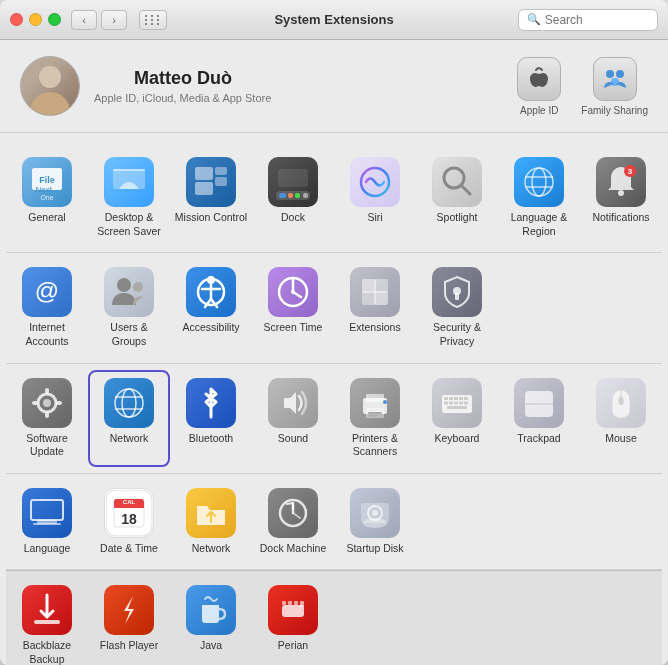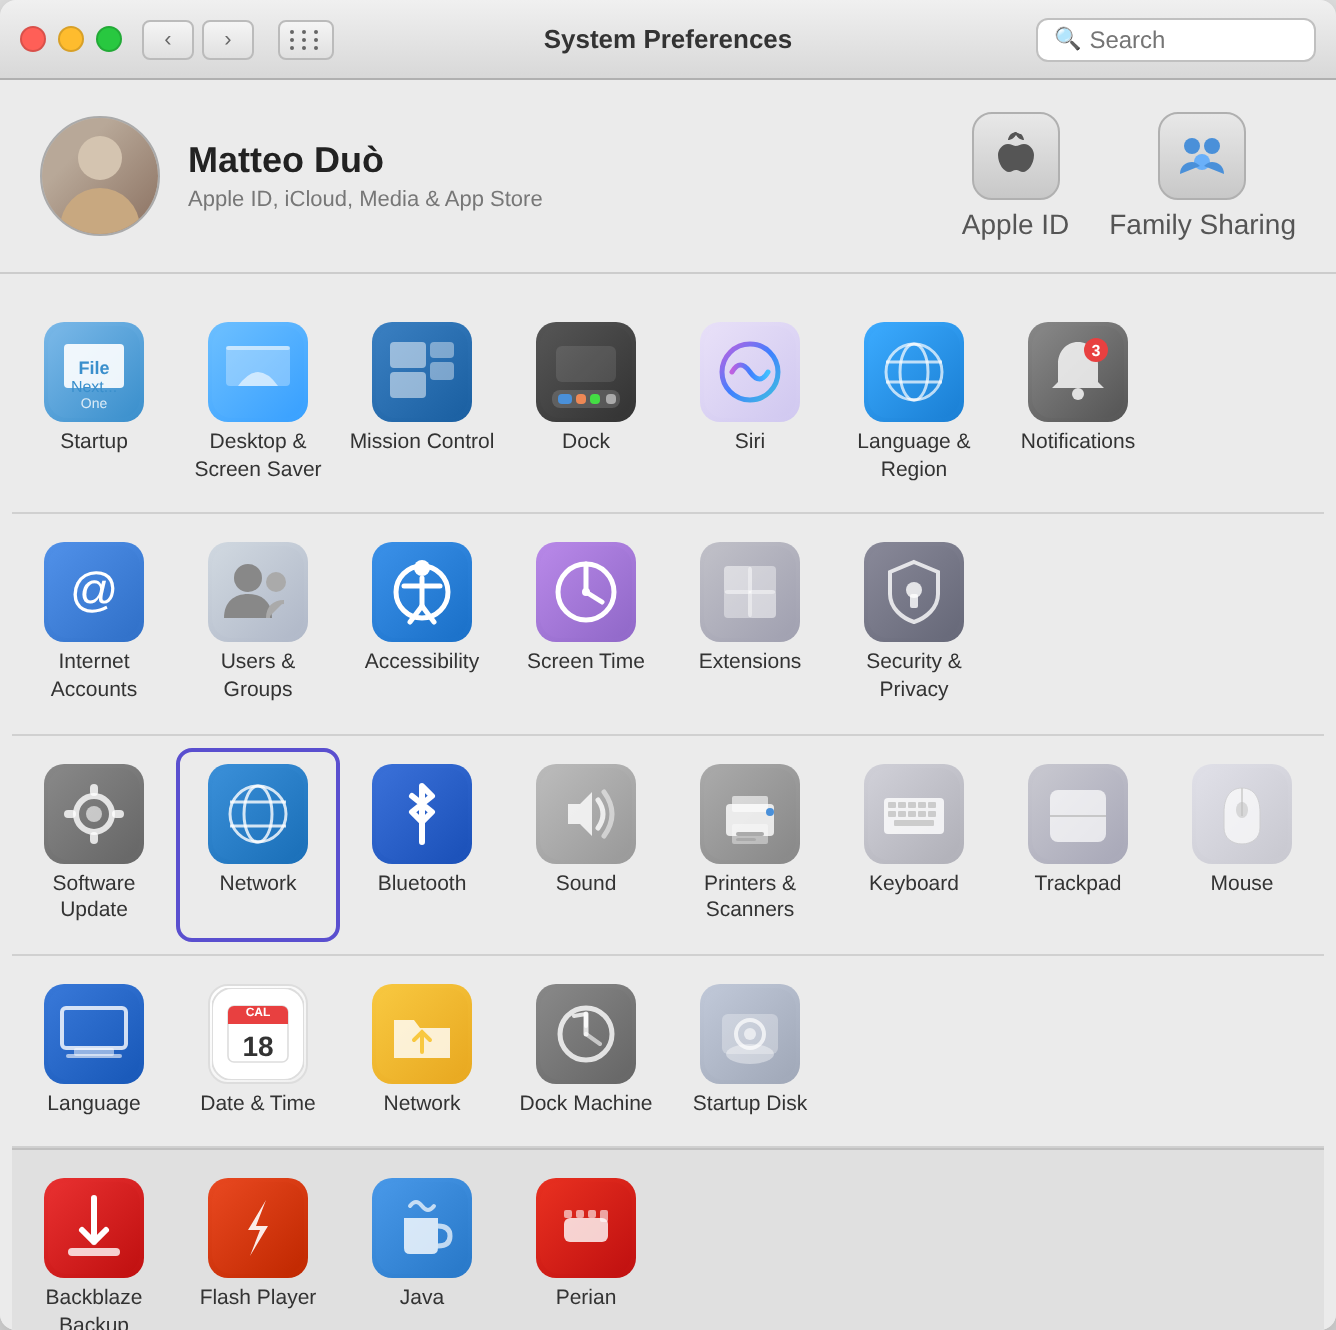--- a/index.html
+++ b/index.html
@@ -175,20 +175,21 @@
     }
 
     .profile-info {
       flex: 1;
     }
     .profile-name {
       font-size: 18px;
       font-weight: 600;
       color: #222;
       margin-bottom: 3px;
+      margin-left: 40px;
     }
     .profile-subtitle {
       font-size: 11px;
       color: #777;
     }
 
     .profile-actions {
       display: flex;
       gap: 20px;
       align-items: center;
@@ -205,21 +206,21 @@
       height: 44px;
       border-radius: 10px;
       background: linear-gradient(to bottom, #e8e8e8, #c8c8c8);
       border: 1px solid #b0b0b0;
       display: flex;
       align-items: center;
       justify-content: center;
       font-size: 22px;
     }
     .profile-action-label {
-      font-size: 14px;
+      font-size: 10px;
       color: #555;
       text-align: center;
     }
 
     
     .icons-section {
       padding: 10px 6px;
     }
 
     .section-row {
@@ -399,21 +400,21 @@
           <div class="grid-dot"></div>
           <div class="grid-dot"></div>
         <div class="grid-dot"></div>
           <div class="grid-dot"></div>
           <div class="grid-dot"></div>
         <div class="grid-dot"></div>
           <div class="grid-dot"></div>
           <div class="grid-dot"></div>
       </div>
     </div>
-    <span class="titlebar-title">System Preferences</span>
+    <span class="titlebar-title">System Extensions</span>
     <div class="search-box">
       <span class="search-icon-char">🔍</span>
       <input class="search-input" type="text" placeholder="Search" style="">
     </div>
   </div>
 
   <div class="content">
 
     <div class="profile-section">
       <div class="avatar">
@@ -459,21 +460,21 @@
                     <stop offset="0%" stop-color="#7ab8e8"></stop>
                     <stop offset="100%" stop-color="#3a8fcc"></stop>
                   </linearGradient>
                 </defs>
               <rect x="8" y="9" width="30" height="22" rx="2" fill="white" opacity="0.9"></rect>
               <text x="23" y="24" text-anchor="middle" font-size="9" fill="#3a8fcc" font-weight="bold">File</text>
               <text x="23" y="33" text-anchor="middle" font-size="8" fill="#3a8fcc">Next...</text>
               <text x="23" y="41" text-anchor="middle" font-size="7" fill="white" opacity="0.8">One</text>
             </svg>
           </div>
-          <div class="pref-label">Startup</div>
+          <div class="pref-label">General</div>
         </div>
 
         <div class="pref-item">
           <div class="pref-icon icon-desktop">
             <svg width="46" height="46" viewBox="0 0 46 46">
               <rect width="46" height="46" rx="10" fill="url(#gd)"></rect>
               <defs>
                   <linearGradient id="gd" x1="0" y1="0" x2="1" y2="1">
                     <stop offset="0%" stop-color="#6cbfff"></stop>
                     <stop offset="100%" stop-color="#38a0ff"></stop>
@@ -551,20 +552,36 @@
                     <stop offset="0%" stop-color="#c060e0"></stop>
                     <stop offset="50%" stop-color="#4080ff"></stop>
                     <stop offset="100%" stop-color="#40c0ff"></stop>
                   </linearGradient>
               </defs>
             </svg>
           </div>
           <div class="pref-label">Siri</div>
         </div>
 
+        <div class="pref-item">
+          <div class="pref-icon icon-spotlight">
+            <svg width="46" height="46" viewBox="0 0 46 46">
+              <rect width="46" height="46" rx="10" fill="url(#gspot)"></rect>
+              <defs>
+                  <linearGradient id="gspot" x1="0" y1="0" x2="1" y2="1">
+                    <stop offset="0%" stop-color="#e0e0e0"></stop>
+                    <stop offset="100%" stop-color="#c0c0c0"></stop>
+                  </linearGradient>
+                </defs>
+              <circle cx="20" cy="19" r="10" fill="none" stroke="#888" stroke-width="3"></circle>
+              <line x1="27" y1="26" x2="36" y2="35" stroke="#888" stroke-width="3" stroke-linecap="round"></line>
+            </svg>
+          </div>
+          <div class="pref-label">Spotlight</div>
+        </div>
 
         <div class="pref-item">
           <div class="pref-icon icon-language">
             <svg width="46" height="46" viewBox="0 0 46 46">
               <rect width="46" height="46" rx="10" fill="url(#glang)"></rect>
               <defs>
                   <linearGradient id="glang" x1="0" y1="0" x2="1" y2="1">
                     <stop offset="0%" stop-color="#3baafe"></stop>
                     <stop offset="100%" stop-color="#1a7fd4"></stop>
                   </linearGradient>

